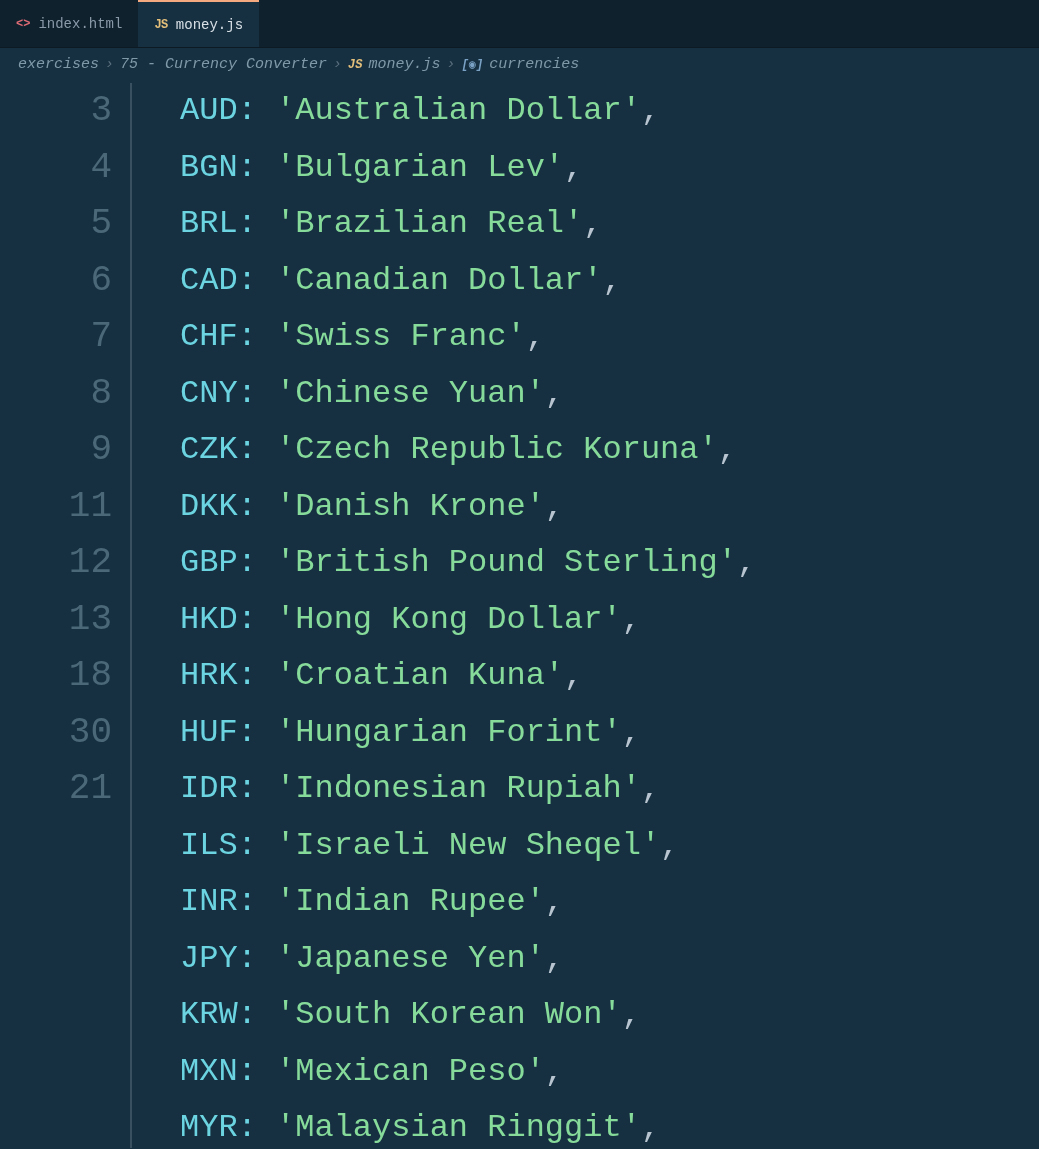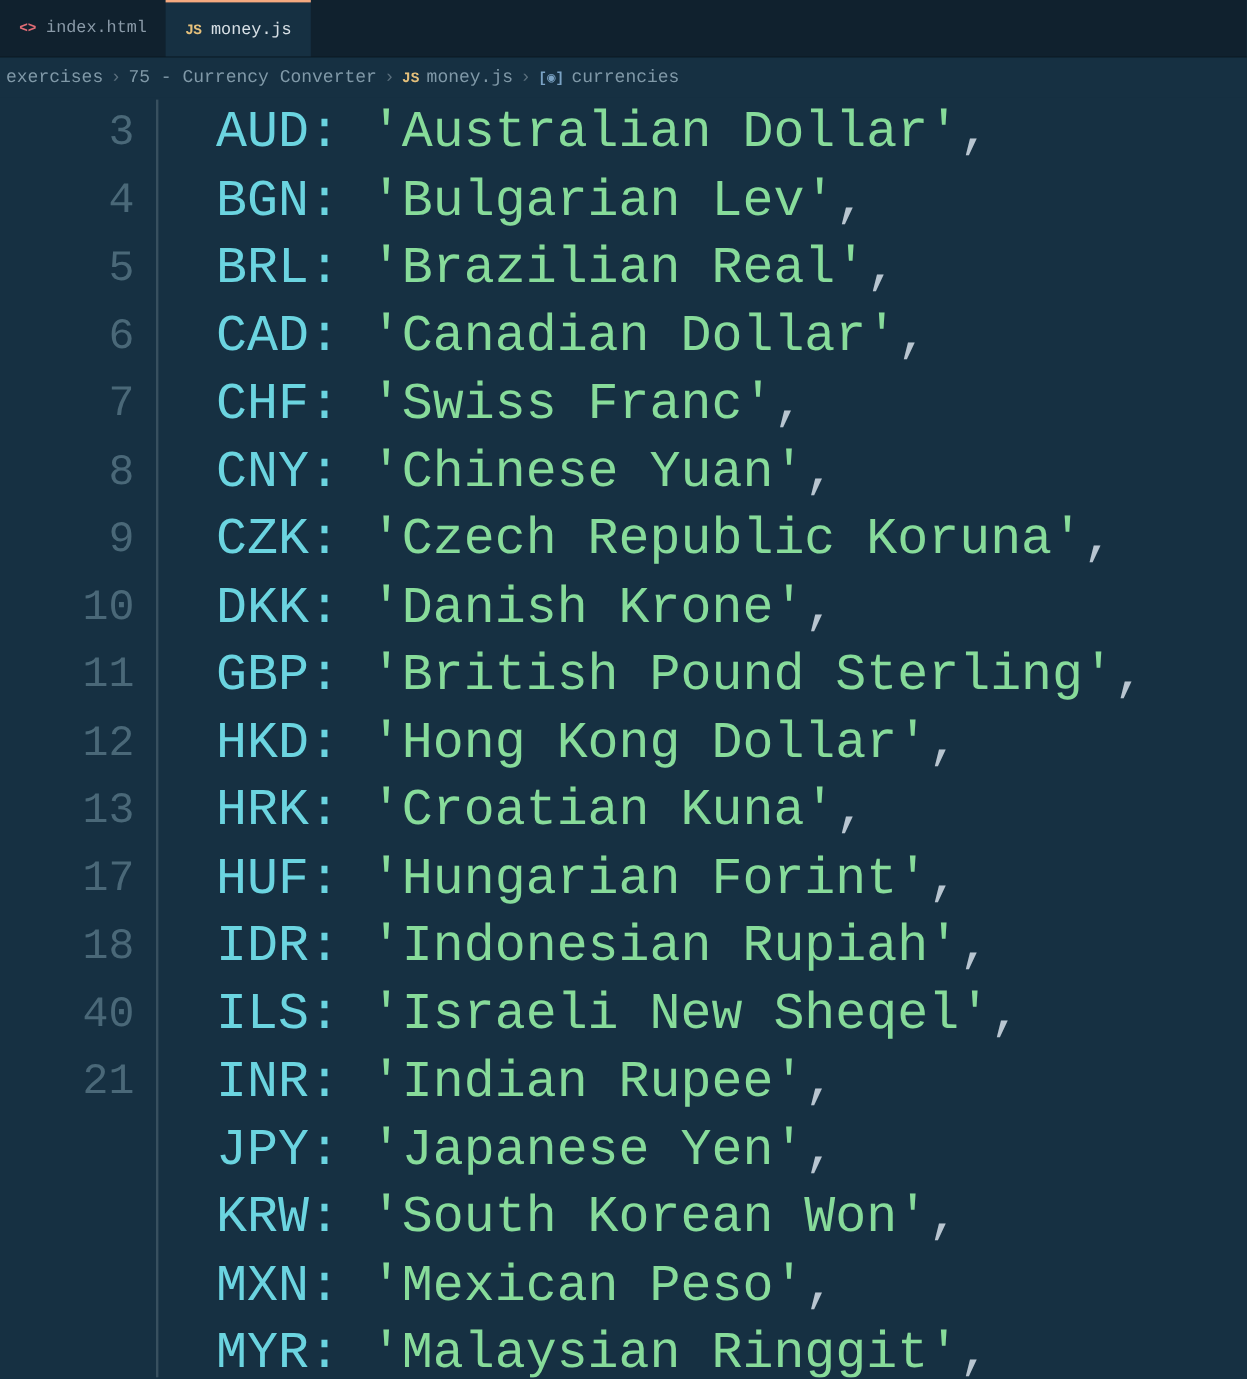--- a/index.html
+++ b/index.html
@@ -33,24 +33,25 @@
       color: #d8e0e6;
       border-top: 2px solid #f5a97f;
     }
     .tab-icon { font-size: 12px; font-weight: bold; }
     .tab-icon.html { color: #e06c75; }
     .tab-icon.js { color: #e5c07b; letter-spacing: -0.5px; }
     .breadcrumbs {
       display: flex;
       align-items: center;
       gap: 6px;
-      padding: 8px 5px;
+      padding: 8px 18px;
       font-size: 15px;
       color: #8099a8;
       background: #163042;
+      font-style: italic;
     }
     .bc-sep { color: #5a6f7d; }
     .bc-icon { font-size: 12px; font-weight: bold; }
     .bc-icon.js { color: #e5c07b; }
     .bc-icon.sym { color: #7aa2c4; }
     .editor { 
       display: flex; 
       padding-top: 2px; 
       height: calc(100% - 48px - 34px);
       overflow: hidden;
@@ -65,21 +66,21 @@
       user-select: none;
     }
     .rule {
       flex: 0 0 2px;
       background: #556b78;
       opacity: 0.55;
     }
     .code {
       flex: 1;
       padding-left: 48px;
-      font-size: 43px;
+      font-size: 32px;
       line-height: 56.5px;
       white-space: pre;
       font-weight: 500;
     }
     .code-line { display: block; }
     .key  { color: #6bd4e0; }
     .str  { color: #87db9a; }
     .pun  { color: #6bd4e0; }
     .comma{ color: #b8c5d0; }
   </style>
@@ -109,24 +110,22 @@
   </div>
 <div class="editor">
   <div class="gutter">
       <div>3</div>
       <div>4</div>
       <div>5</div>
       <div>6</div>
       <div>7</div>
       <div>8</div>
       <div>9</div>
-      <div>10</div>
       <div>11</div>
       <div>12</div>
       <div>13</div>
-      <div>17</div>
       <div>18</div>
-      <div>40</div>
+      <div>30</div>
       <div>21</div>
     </div>
   <div class="rule"></div>
   <div class="code"><span class="code-line"><span class="key">AUD</span><span class="pun">:</span> <span class="str">'Australian Dollar'</span><span class="comma">,</span></span><span class="code-line"><span class="key">BGN</span><span class="pun">:</span> <span class="str">'Bulgarian Lev'</span><span class="comma">,</span></span><span class="code-line"><span class="key">BRL</span><span class="pun">:</span> <span class="str">'Brazilian Real'</span><span class="comma">,</span></span><span class="code-line"><span class="key">CAD</span><span class="pun">:</span> <span class="str">'Canadian Dollar'</span><span class="comma">,</span></span><span class="code-line"><span class="key">CHF</span><span class="pun">:</span> <span class="str">'Swiss Franc'</span><span class="comma">,</span></span><span class="code-line"><span class="key">CNY</span><span class="pun">:</span> <span class="str">'Chinese Yuan'</span><span class="comma">,</span></span><span class="code-line"><span class="key">CZK</span><span class="pun">:</span> <span class="str">'Czech Republic Koruna'</span><span class="comma">,</span></span><span class="code-line"><span class="key">DKK</span><span class="pun">:</span> <span class="str">'Danish Krone'</span><span class="comma">,</span></span><span class="code-line"><span class="key">GBP</span><span class="pun">:</span> <span class="str">'British Pound Sterling'</span><span class="comma">,</span></span><span class="code-line"><span class="key">HKD</span><span class="pun">:</span> <span class="str">'Hong Kong Dollar'</span><span class="comma">,</span></span><span class="code-line"><span class="key">HRK</span><span class="pun">:</span> <span class="str">'Croatian Kuna'</span><span class="comma">,</span></span><span class="code-line"><span class="key">HUF</span><span class="pun">:</span> <span class="str">'Hungarian Forint'</span><span class="comma">,</span></span><span class="code-line"><span class="key">IDR</span><span class="pun">:</span> <span class="str">'Indonesian Rupiah'</span><span class="comma">,</span></span><span class="code-line"><span class="key">ILS</span><span class="pun">:</span> <span class="str">'Israeli New Sheqel'</span><span class="comma">,</span></span><span class="code-line"><span class="key">INR</span><span class="pun">:</span> <span class="str">'Indian Rupee'</span><span class="comma">,</span></span><span class="code-line"><span class="key">JPY</span><span class="pun">:</span> <span class="str">'Japanese Yen'</span><span class="comma">,</span></span><span class="code-line"><span class="key">KRW</span><span class="pun">:</span> <span class="str">'South Korean Won'</span><span class="comma">,</span></span><span class="code-line"><span class="key">MXN</span><span class="pun">:</span> <span class="str">'Mexican Peso'</span><span class="comma">,</span></span><span class="code-line"><span class="key">MYR</span><span class="pun">:</span> <span class="str">'Malaysian Ringgit'</span><span class="comma">,</span></span></div>
 </div>
 
 </body></html>

